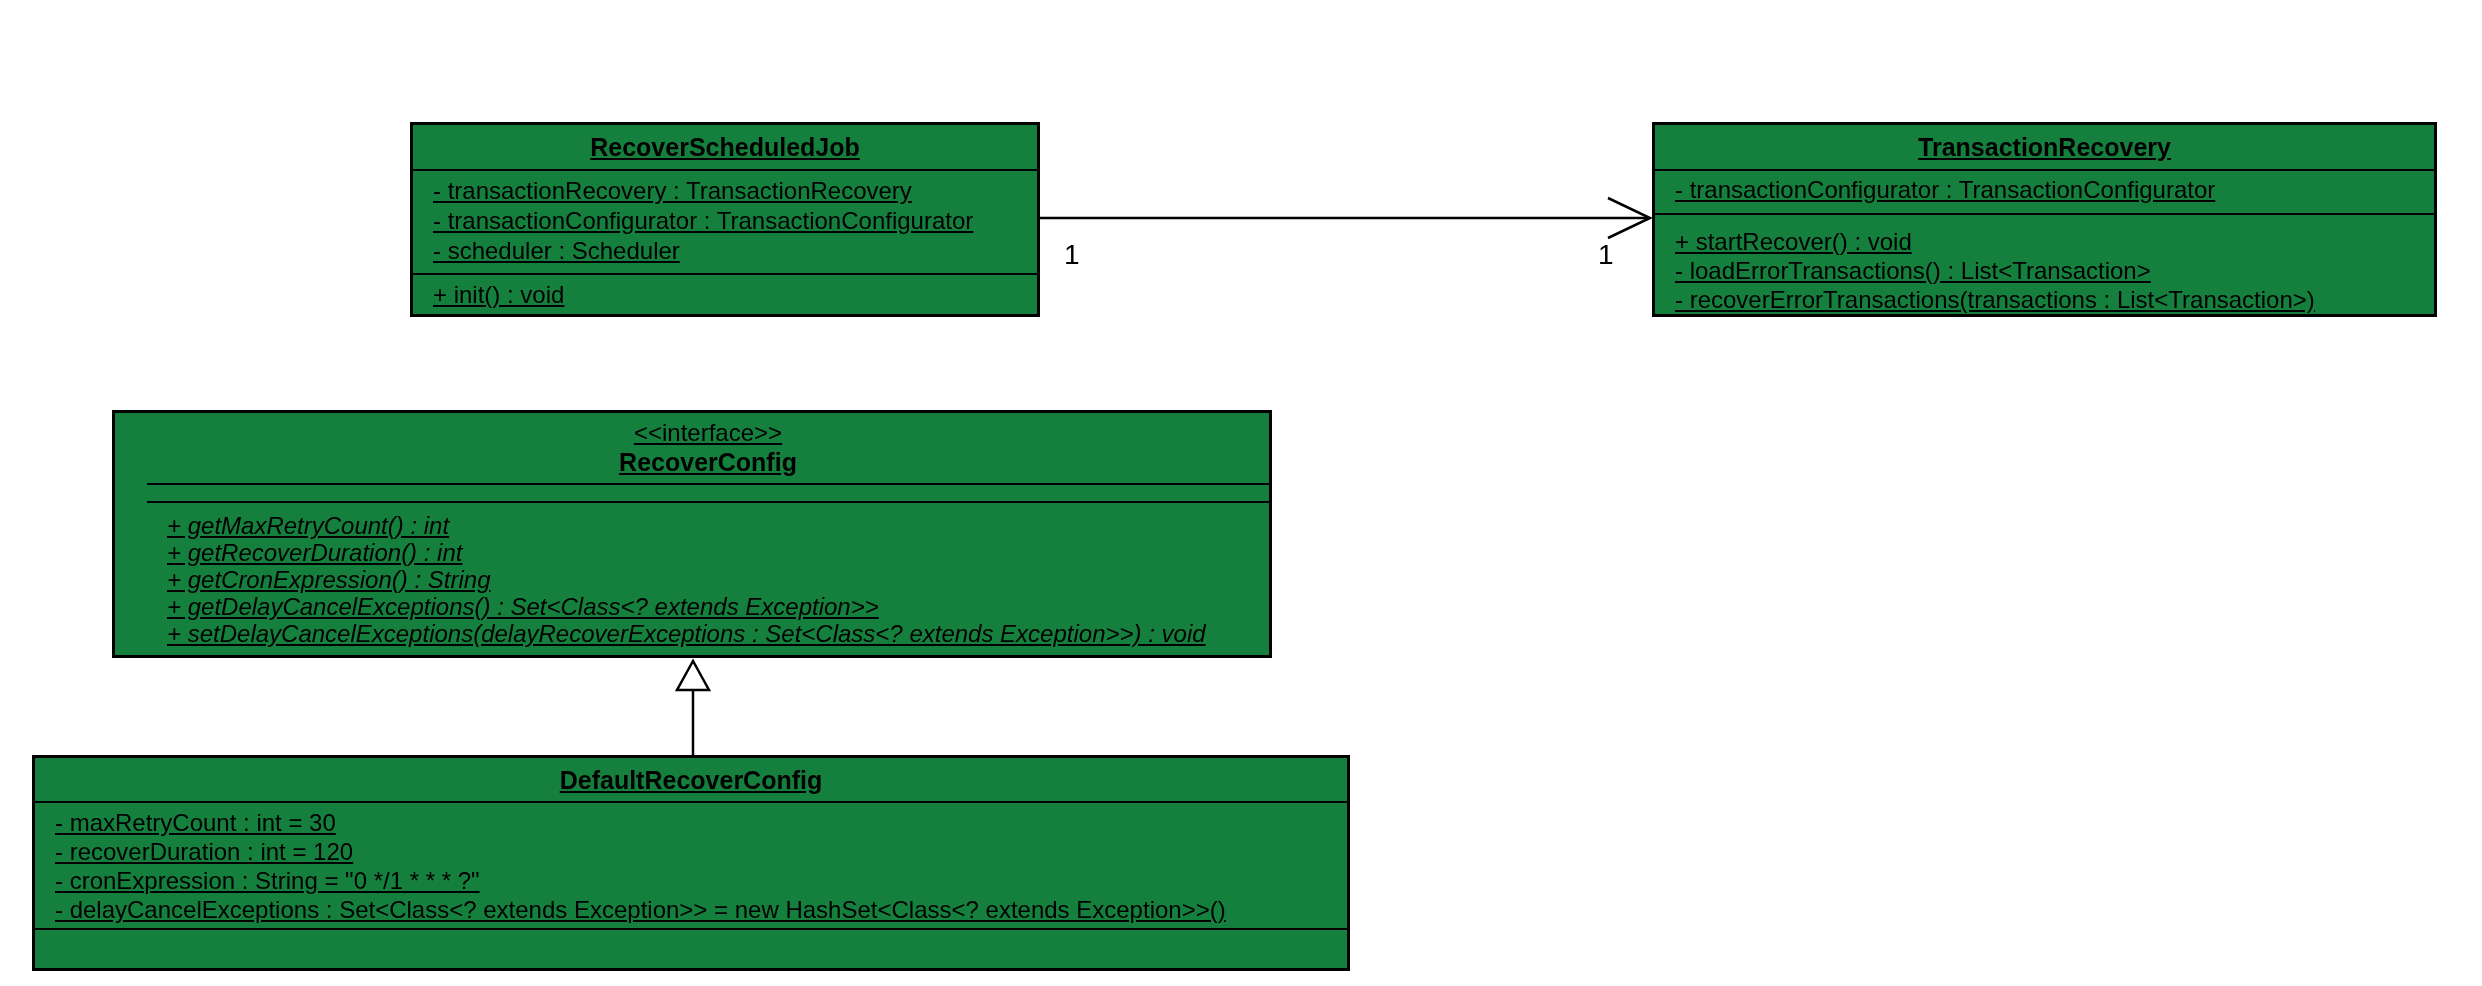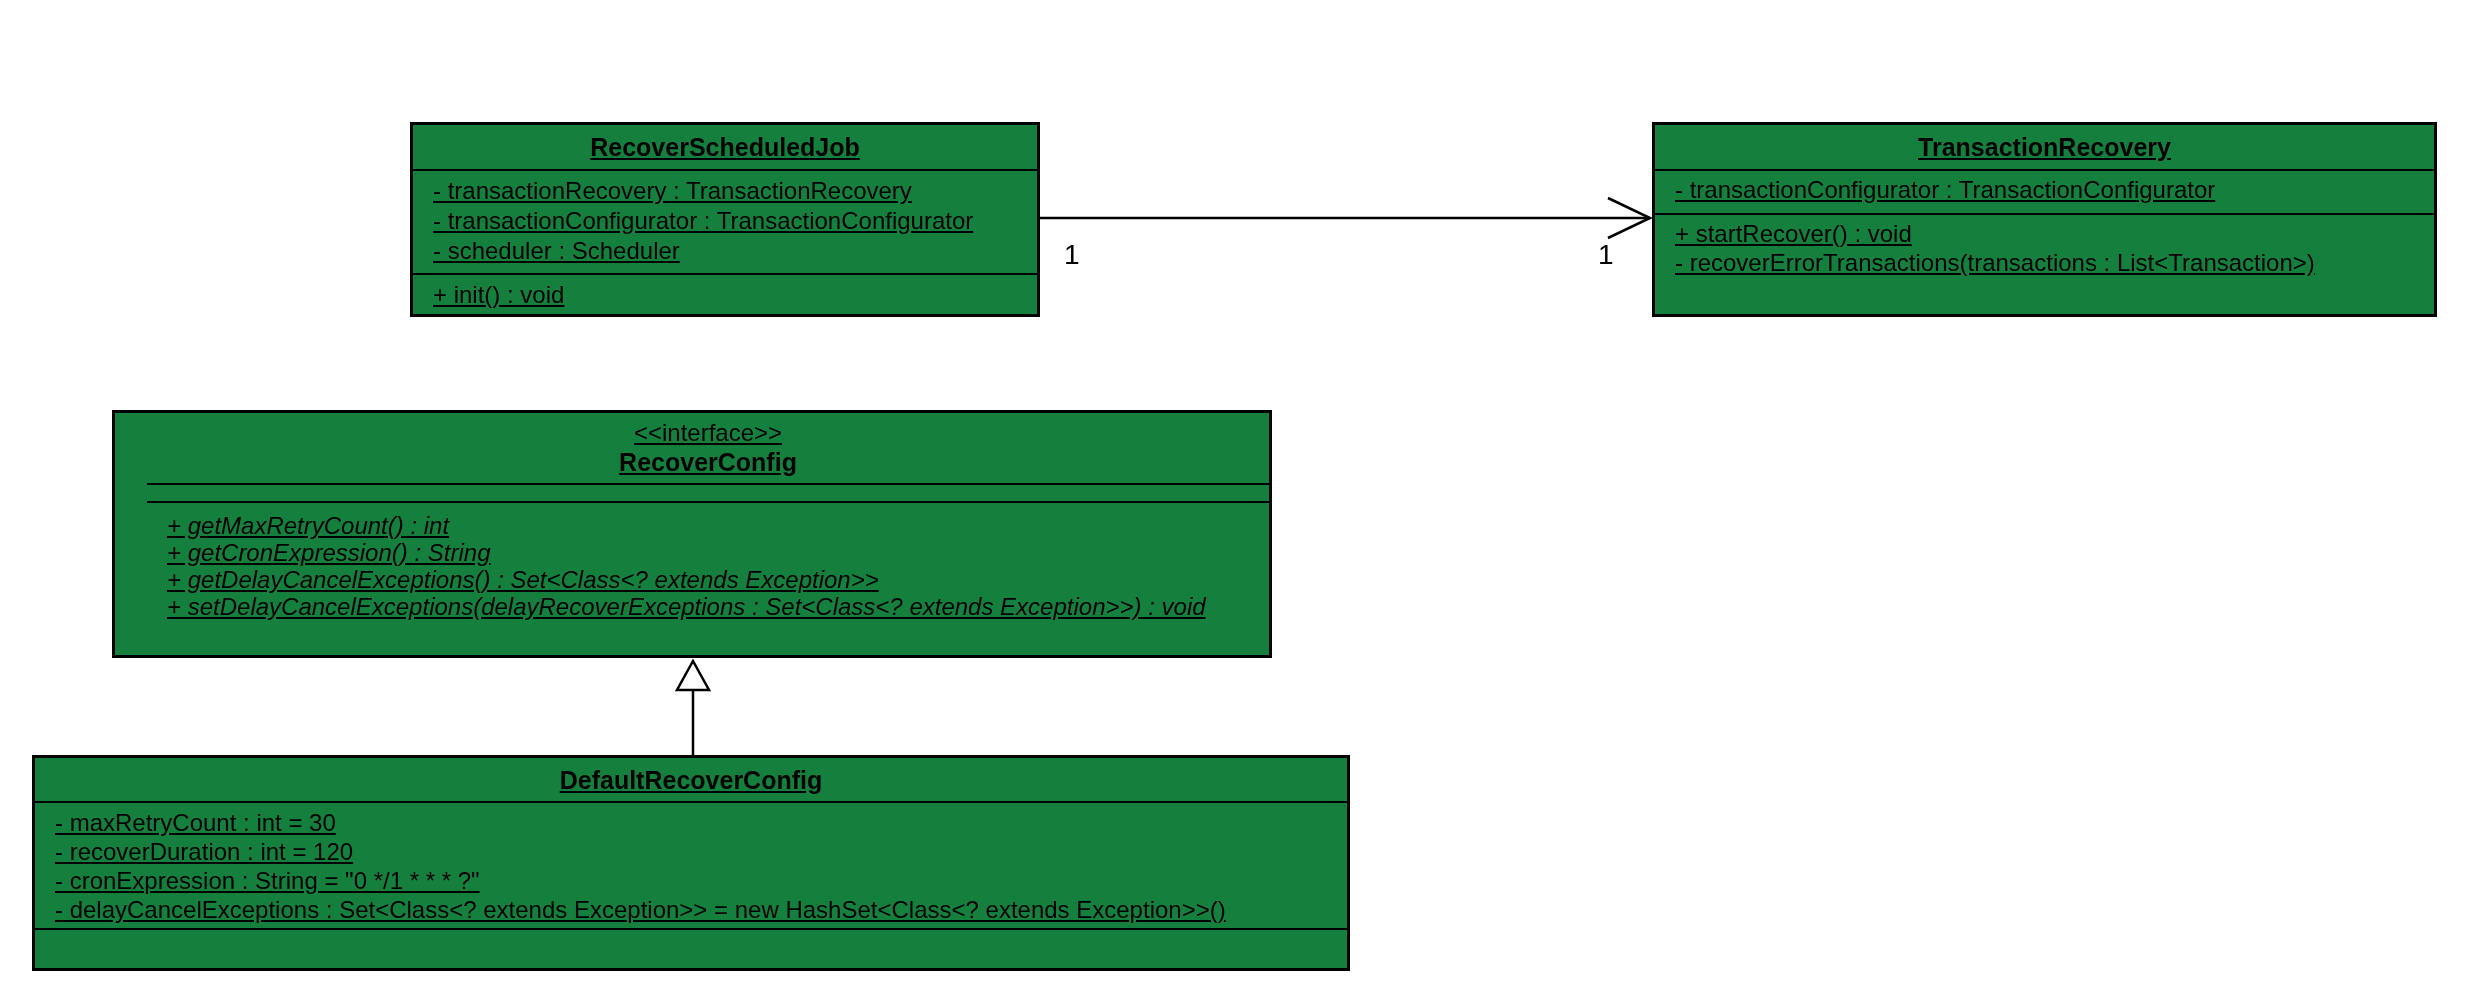--- a/index.html
+++ b/index.html
@@ -56,21 +56,21 @@
   #box-rsj { left: 410px; top: 122px; width: 630px; height: 195px; }
   #box-rsj .title-comp { flex: 0 0 44px; }
   #box-rsj .attrs { flex: 0 0 104px; }
   #box-rsj .methods { flex: 1; }
   #box-rsj .member-line { line-height: 30px; }
 
   
   #box-tr { left: 1652px; top: 122px; width: 785px; height: 195px; }
   #box-tr .title-comp { flex: 0 0 44px; }
   #box-tr .attrs { flex: 0 0 44px; padding-top: 4px; }
-  #box-tr .methods { flex: 1; padding-top: 4px; }
+  #box-tr .methods { flex: 1; padding-top: 12px; }
   #box-tr .member-line { line-height: 29px; }
 
   
   #box-rc { left: 112px; top: 410px; width: 1160px; height: 248px; padding-left: 32px; }
   #box-rc .title-comp { flex: 0 0 70px; }
   #box-rc .attrs { flex: 0 0 18px; padding: 0; }
   #box-rc .methods { flex: 1; padding-top: 9px; }
   #box-rc .member-line { line-height: 27px; }
 
   
@@ -118,32 +118,34 @@
 
   <div class="uml-class" id="box-tr">
     <div class="compartment title-comp">
       <div class="class-name">TransactionRecovery</div>
     </div>
     <div class="compartment member-comp attrs">
         <div class="member-line">- transactionConfigurator : TransactionConfigurator</div>
       </div>
     <div class="compartment member-comp methods">
         <div class="member-line">+ startRecover() : void</div>
+        <div class="member-line">- loadErrorTransactions() : List&lt;Transaction&gt;</div>
         <div class="member-line">- recoverErrorTransactions(transactions : List&lt;Transaction&gt;)</div>
       </div>
   </div>
 
   <div class="uml-class" id="box-rc">
     <div class="compartment title-comp">
       <div class="stereotype">&lt;&lt;interface&gt;&gt;</div>
       <div class="class-name">RecoverConfig</div>
     </div>
     <div class="compartment member-comp attrs"></div>
     <div class="compartment member-comp methods italic-members">
         <div class="member-line">+ getMaxRetryCount() : int</div>
+        <div class="member-line">+ getRecoverDuration() : int</div>
         <div class="member-line">+ getCronExpression() : String</div>
         <div class="member-line">+ getDelayCancelExceptions() : Set&lt;Class&lt;? extends Exception&gt;&gt;</div>
         <div class="member-line">+ setDelayCancelExceptions(delayRecoverExceptions : Set&lt;Class&lt;? extends Exception&gt;&gt;) : void</div>
       </div>
   </div>
 
   <div class="uml-class" id="box-drc">
     <div class="compartment title-comp">
       <div class="class-name">DefaultRecoverConfig</div>
     </div>

